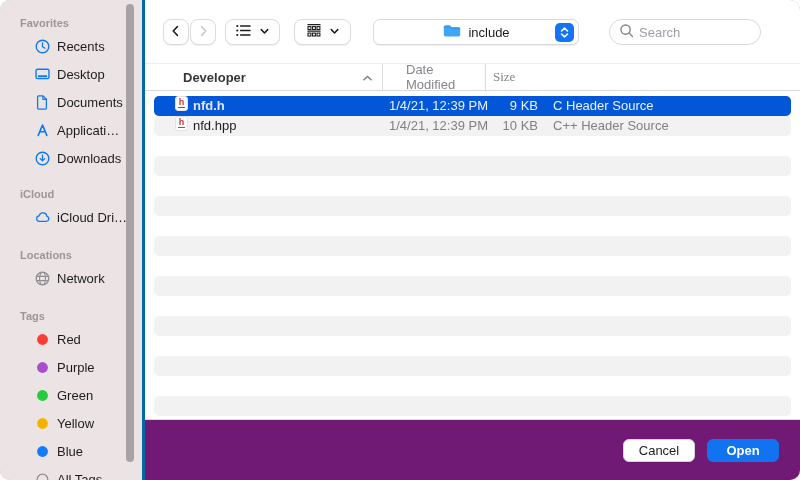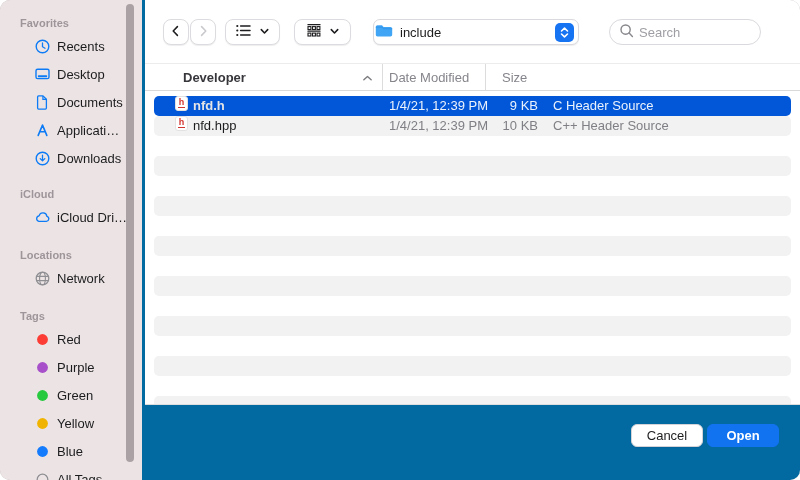--- a/index.html
+++ b/index.html
@@ -23,34 +23,34 @@
   .toolbar{position:absolute;top:0;left:0;right:0;height:62px;}
   .tb-btn{position:absolute;top:19px;height:26px;box-sizing:border-box;background:#fff;
           border:1px solid #dcdce0;border-radius:8px;box-shadow:0 1px 1px rgba(0,0,0,.07);
           display:flex;align-items:center;justify-content:center;padding:0;cursor:default;}
   .tb-back{left:18px;width:26px;}
   .tb-fwd{left:45px;width:26px;}
   .tb-list{left:80px;width:55px;gap:7px;}
   .tb-grid{left:149px;width:57px;gap:7px;}
   .popup{position:absolute;top:19px;left:228px;width:206px;height:26px;box-sizing:border-box;background:#fff;
          border:1px solid #d9d9de;border-radius:7px;box-shadow:0 1px 1px rgba(0,0,0,.07);
-         display:flex;align-items:center;gap:6px;cursor:default;}
+         display:flex;align-items:center;gap:6px;cursor:default;justify-content:center;}
   .popup-label{font-size:13px;color:#1c1c1e;}
   .stepper{position:absolute;right:4px;top:3px;width:19px;height:19px;border-radius:5px;background:#1673f2;
            display:flex;align-items:center;justify-content:center;}
   .search{position:absolute;top:19px;left:464px;width:152px;height:26px;box-sizing:border-box;background:#fff;
           border:1px solid #d9d9de;border-radius:13px;display:flex;align-items:center;padding-left:9px;gap:5px;}
   .search-ph{font-size:13px;color:#9e9ea4;}
   
   .listheader{position:absolute;top:63px;left:0;right:0;height:28px;box-sizing:border-box;
               border-top:1px solid #ececec;border-bottom:1px solid #d9d9d9;display:flex;align-items:stretch;}
   .lh-cell{display:flex;align-items:center;box-sizing:border-box;position:relative;font-size:13px;color:#85858c;}
   .lh-cell.c0{width:237px;padding-left:38px;color:#36363b;font-weight:bold;}
-  .lh-cell.c1{width:103px;padding-left:6px;}
-  .lh-cell.c2{width:62px;padding-left:16px;}
+  .lh-cell.c1{width:103px;padding-left:23px;}
+  .lh-cell.c2{width:62px;padding-left:7px;font-family:Liberation Serif, serif;}
   .lh-cell.c3{flex:1;padding-left:8px;margin-top:39px;}
   .lh-cell.divided{border-left:1px solid #dcdcdc;}
   .sort-caret{position:absolute;right:9px;top:10px;line-height:0;}
   
   .rows{position:absolute;top:91px;bottom:61px;left:0;right:0;padding-top:5px;overflow:hidden;}
   .row{height:20px;margin:0 9px;border-radius:5px;position:relative;font-size:13px;}
   .row.stripe{background:#f1f2f1;}
   .row.selected{background:#0157d8;}
   .row span{position:absolute;top:0;line-height:20px;white-space:nowrap;}
   .c-name{left:39px;color:#1d1d1f;}
@@ -58,22 +58,22 @@
   .c-size{left:331px;width:53px;text-align:right;color:#7f7f85;}
   .c-kind{left:399px;color:#7f7f85;}
   .row.selected .c-name{color:#e5e5e5;font-weight:bold;}
   .row.selected .c-date,.row.selected .c-size,.row.selected .c-kind{color:rgba(255,255,255,.92);}
   .hfile{position:absolute;left:21px;top:2px;width:13px;height:15px;background:#fff;border:1px solid #e2e2e2;
          box-sizing:border-box;border-radius:3px;display:block;}
   .hfile i{position:absolute;left:0;right:0;top:0px;font-style:normal;font-weight:bold;font-size:9px;
            color:#d0352f;text-align:center;line-height:10px;}
   .hfile u{position:absolute;left:2px;right:2px;bottom:2px;height:1.5px;background:#d0352f;display:block;}
   
-  .footer{position:absolute;left:0;right:0;bottom:0;height:76px;box-sizing:border-box;border-top:1px solid #dedede;
-          display:flex;justify-content:flex-end;align-items:flex-start;padding:19px 21px 0 0;gap:4px;background:#0369a1;}
+  .footer{position:absolute;left:0;right:0;bottom:0;height:61px;box-sizing:border-box;border-top:1px solid #dedede;
+          display:flex;justify-content:flex-end;align-items:flex-start;padding:19px 21px 0 0;gap:12px;background:#701a75;}
   .btn{height:23px;width:72px;border-radius:6px;font-size:13px;display:flex;align-items:center;justify-content:center;
        box-sizing:border-box;font-family:"Liberation Sans",sans-serif;cursor:default;}
   .btn.cancel{background:#fff;border:1px solid #d4d4d8;color:#1d1d1f;box-shadow:0 1px 1px rgba(0,0,0,.05);}
   .btn.open{background:#1273f0;border:1px solid #1273f0;color:#fff;font-weight:bold;}
 </style>
 </head>
 <body>
 
 <div class="window">
   <aside class="sidebar">

